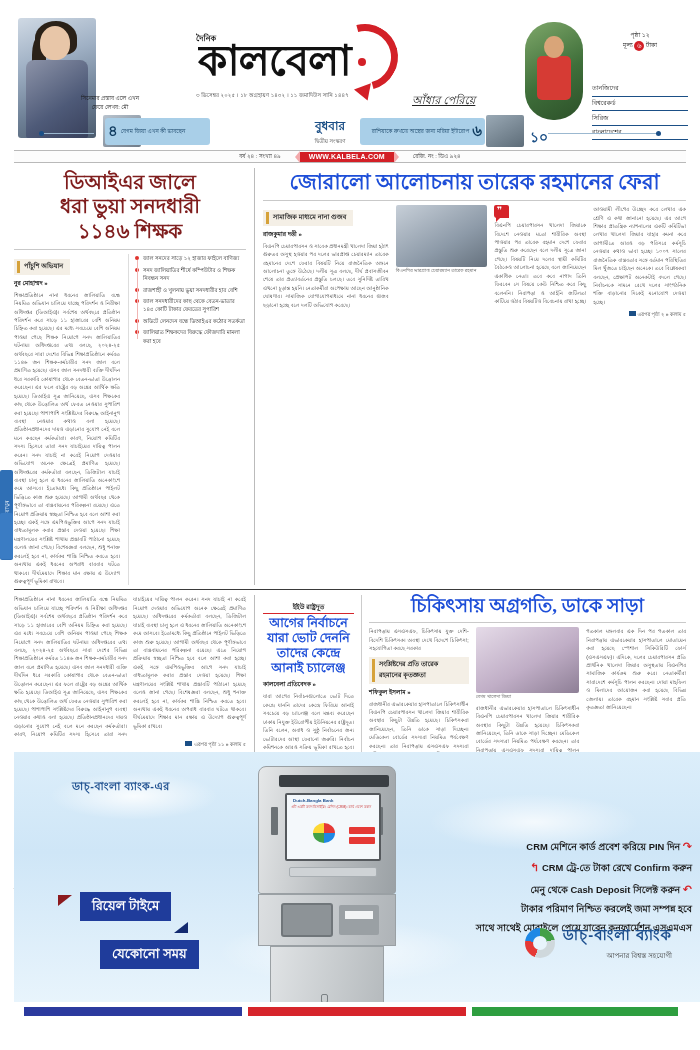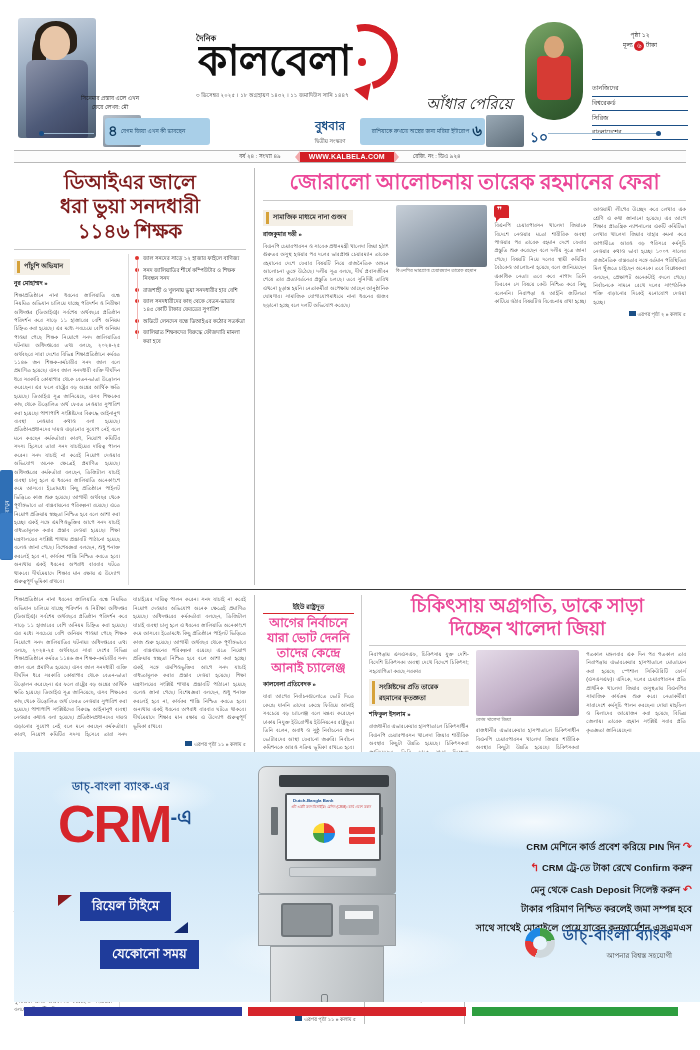--- a/index.html
+++ b/index.html
@@ -80,22 +80,23 @@
   }
   .logo-dot {
     position: absolute; left: 358px; top: 58px; width: 8px; height: 8px;
     background: #d32027; border-radius: 50%;
   }
   .dateline {
     position: absolute; left: 196px; top: 92px; font-size: 5.4px; color: #333;
     letter-spacing: .1px; white-space: nowrap;
   }
   .tagline {
-    position: absolute; left: 426px; top: 92px; font-size: 15px; color: #222;
+    position: absolute; left: 412px; top: 92px; font-size: 11px; color: #222;
     font-style: italic;
+    text-decoration: underline;
   }
 
   
   .teaser {
     position: absolute; background: #a9cfe8; color: #0e3a5e;
     display: flex; align-items: center; border-radius: 3px;
   }
   .teaser .num { font-size: 15px; font-weight: bold; padding: 0 3px; }
   .teaser .txt { font-size: 5.6px; line-height: 1.5; }
   .teaser-l { left: 105px; top: 118px; width: 105px; height: 27px; }
@@ -183,21 +184,21 @@
   
   .news { position: absolute; left: 14px; top: 168px; width: 672px; }
 
   .rule-h { border-top: 1px solid #3a3a3a; }
   .rule-thin { border-top: 1px solid #c9c9c9; }
 
   .hl-red {
     color: #7f1d1d; font-weight: bold; text-align: center; line-height: 1.22;
   }
   .hl-blk {
-    color: #ec4899; font-weight: bold; text-align: center; line-height: 1.2;
+    color: #1d4ed8; font-weight: bold; text-align: center; line-height: 1.2;
   }
   .hl-serif { font-family: "Liberation Serif", serif; }
 
   .kicker {
     display: inline-block; background: #f4efe6; color: #222; font-size: 6.5px;
     font-weight: bold; padding: 2.5px 7px 2.5px 10px; position: relative;
   }
   .kicker::before {
     content:''; position: absolute; left: 3px; top: 2px; bottom: 2px; width: 2.5px;
     background: #d6a23a;
@@ -540,21 +541,20 @@
           <div class="byline">কালবেলা প্রতিবেদক »</div>
           <div class="body-col">যারা আগের নির্বাচনগুলোতে ভোট দিতে কেন্দ্রে যাননি তাদের কেন্দ্রে ফিরিয়ে আনাই সবচেয়ে বড় চ্যালেঞ্জ বলে মন্তব্য করেছেন ঢাকায় নিযুক্ত ইউরোপীয় ইউনিয়নের রাষ্ট্রদূত। তিনি বলেন, অবাধ ও সুষ্ঠু নির্বাচনের জন্য ভোটারদের আস্থা ফেরানো জরুরি। নির্বাচন কমিশনকে আরও সক্রিয় ভূমিকা রাখতে হবে। রাজনৈতিক দলগুলোরও দায়িত্ব রয়েছে বলে তিনি মনে করেন। ইইউ নির্বাচন পর্যবেক্ষণে কারিগরি সহায়তা দিতে প্রস্তুত রয়েছে।</div>
           <div class="contin">
             <span class="sq"></span><span>এরপর পৃষ্ঠা ১১ » কলাম ১</span>
           </div>
         </div>
 
         <div style="width:325px; border-left:1px solid #ccc; padding-left:7px;">
           <div class="hl-blk hl-serif" style="font-size:19px;">
             <div>চিকিৎসায় অগ্রগতি, ডাকে সাড়া</div>
-            <div>দিচ্ছেন খালেদা জিয়া</div>
           </div>
           <div class="rule-thin" style="margin:4px 0 4px;"></div>
           <div style="display:flex; gap:7px;">
             <div style="width:100px;">
               <div class="body-col" style="font-style:normal;">নিরাপত্তায় এসএসএফ, চিকিৎসায় যুক্ত দেশি-বিদেশি চিকিৎসক। অবস্থা দেখে বিদেশে চিকিৎসা; সহযোগিতা করছে সরকার</div>
               <div class="kicker" style="margin-top:4px;">সংশ্লিষ্টদের প্রতি তারেক রহমানের কৃতজ্ঞতা</div>
               <div class="byline">শফিকুল ইসলাম »</div>
               <div class="body-col">রাজধানীর এভারকেয়ার হাসপাতালে চিকিৎসাধীন বিএনপি চেয়ারপারসন খালেদা জিয়ার শারীরিক অবস্থার কিছুটা উন্নতি হয়েছে। চিকিৎসকরা জানিয়েছেন, তিনি ডাকে সাড়া দিচ্ছেন। মেডিকেল বোর্ডের সদস্যরা নিয়মিত পর্যবেক্ষণ করছেন। তার নিরাপত্তায় এসএসএফ সদস্যরা দায়িত্ব পালন করছেন। প্রয়োজনে বিদেশে নেওয়ার প্রস্তুতিও রাখা হয়েছে বলে জানা গেছে। সরকারের পক্ষ থেকে সব ধরনের সহযোগিতার আশ্বাস দেওয়া হয়েছে।</div>
             </div>
             <div style="width:104px;">
@@ -638,23 +638,20 @@
           <span class="sq"></span><span>এরপর পৃষ্ঠা ১১ » কলাম ৩</span>
         </div>
       </div>
     </div>
   </div>
 
   <div class="ad">
     <div class="clouds"></div>
 
     <div class="ad-brandline">ডাচ্-বাংলা ব্যাংক-এর</div>
-    <div class="ad-crm">
-      <span>CRM</span><sup>-এ</sup>
-    </div>
     <div class="rib-tail"></div>
     <div class="rib rib1">রিয়েল টাইমে</div>
     <div class="rib rib3">যেকোনো সময়</div>
     <div class="rib-tail2"></div>
 
     <div class="atm">
       <div class="top">
         <div class="slotbar"></div>
         <div class="sidebtn l"></div>
         <div class="sidebtn r"></div>

